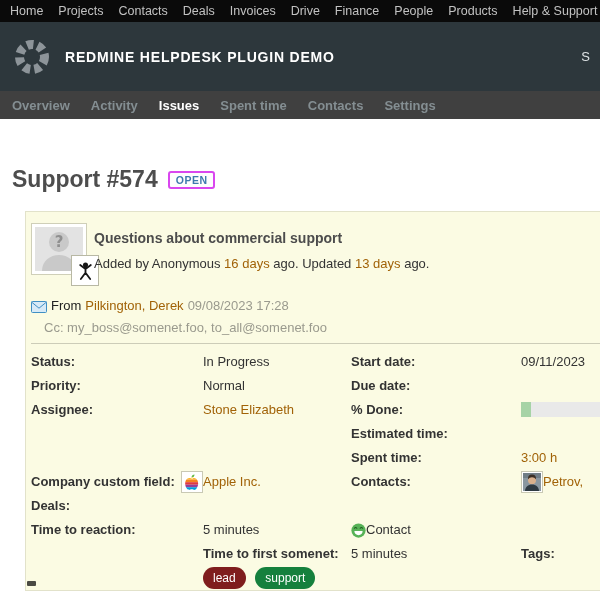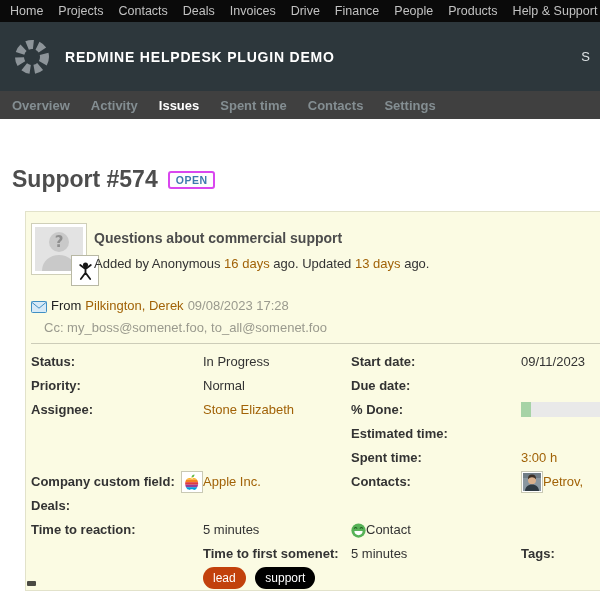--- a/index.html
+++ b/index.html
@@ -47,22 +47,22 @@
     grid-template-columns:172px 148px 170px 1fr;font-size:13px;color:#333;}
   .attrs > div{height:24px;line-height:24px;white-space:nowrap;overflow:visible;}
   .albl{font-weight:bold;}
   .iconval{display:flex;align-items:center;height:24px;}
   .iconbox{width:20px;height:20px;background:#fff;border:1px solid #c9c9b4;
     display:flex;align-items:center;justify-content:center;flex:0 0 auto;}
   .pbar{width:100px;height:15px;background:#e9e9e9;margin-top:4px;}
   .pfill{height:100%;background:#a6d3a6;}
   .tagpill{display:inline-block;color:#fff;font-size:12px;line-height:1;border-radius:11px;
     padding:5px 10px;margin-right:6px;cursor:pointer;}
-  .tag-lead{background:#c2410c;}
-  .tag-support{background:#000000;}
+  .tag-lead{background:#7f1d1d;}
+  .tag-support{background:#15803d;}
   .smudge{position:absolute;left:1px;bottom:4px;width:9px;height:5px;background:#4a4a44;border-radius:1px;}
 </style>
 </head>
 <body>
 
 <div class="topnav">
   <span class="navlink">Home</span>
   <span class="navlink">Projects</span>
   <span class="navlink">Contacts</span>
   <span class="navlink">Deals</span>

